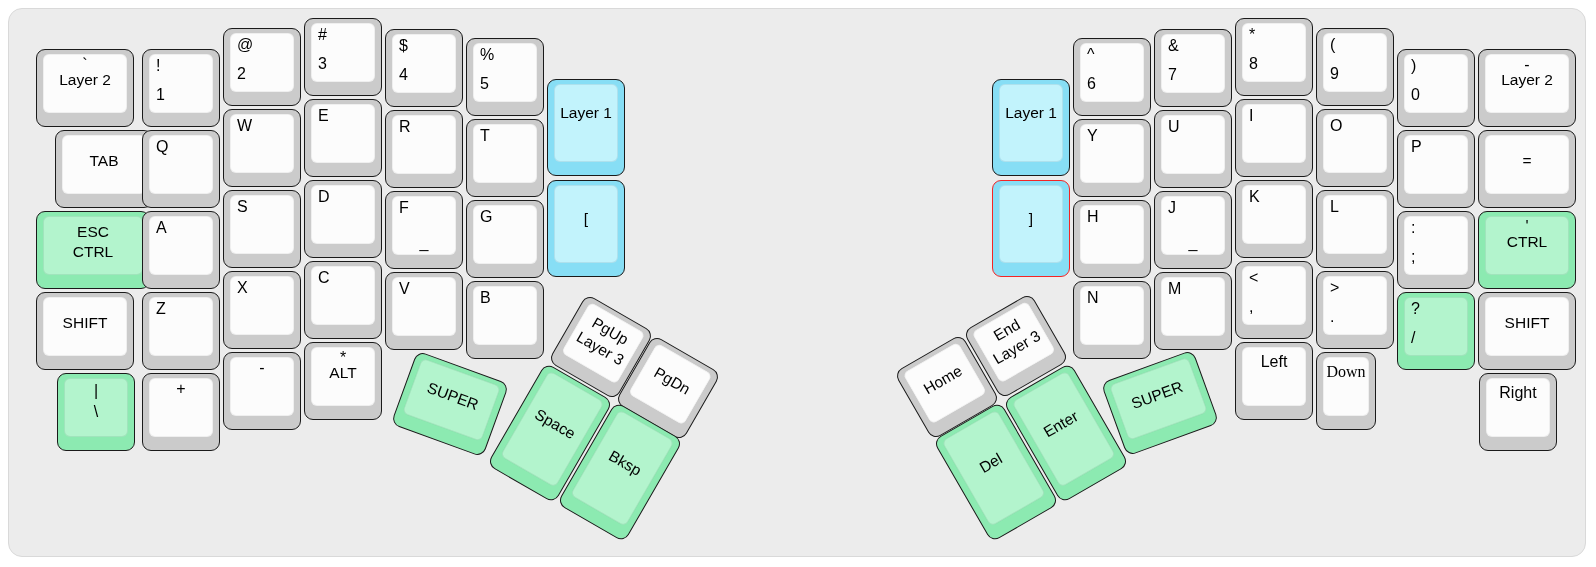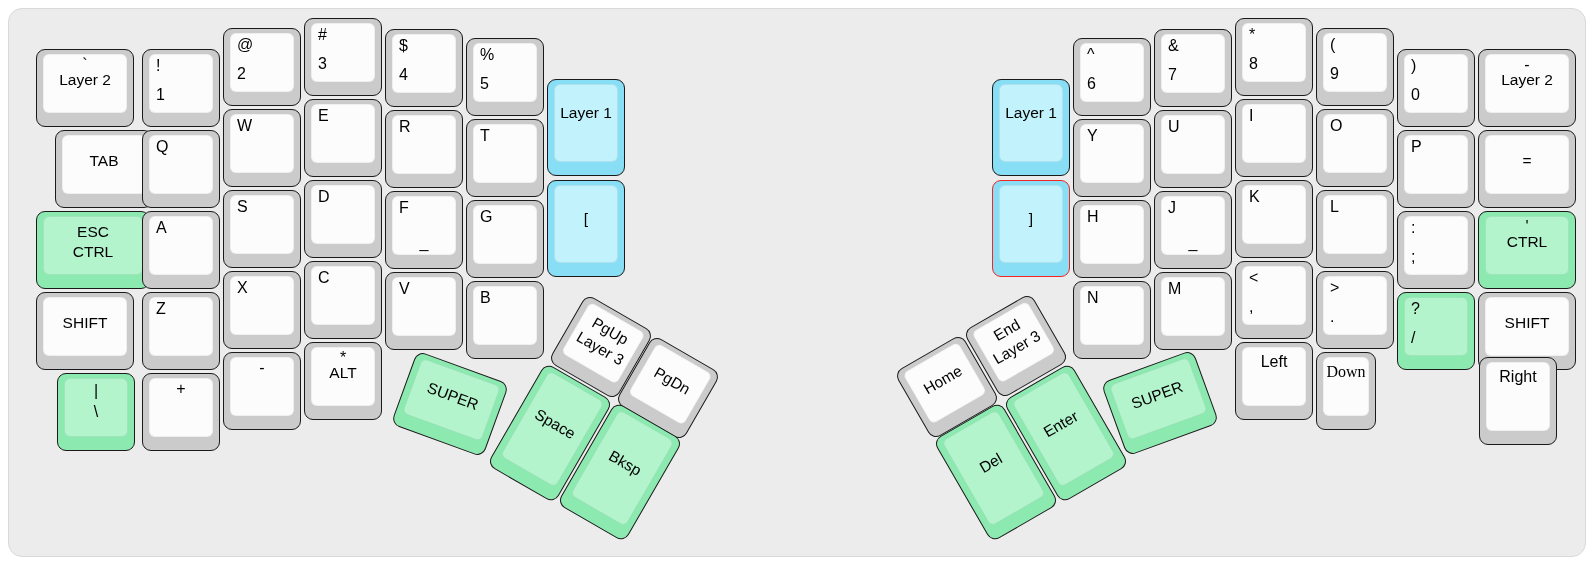--- a/index.html
+++ b/index.html
@@ -385,21 +385,21 @@
       <div class="cap">
         <span class="leg leg-tc">'</span>
         <span class="leg leg-c">CTRL</span>
       </div>
     </div>
     <div class="key gray" style="left: 1478px; top: 292px; width: 98px; height: 78px;">
       <div class="cap">
         <span class="leg leg-c">SHIFT</span>
       </div>
     </div>
-    <div class="key gray" style="left: 1479px; top: 357px; width: 78px; height: 88px;">
+    <div class="key gray" style="left: 1479px; top: 373px; width: 78px; height: 78px;">
       <div class="cap">
         <span class="leg leg-tcc">Right</span>
       </div>
     </div>
     <div class="key gray" style="left: 908px; top: 348px; width: 78px; height: 78px; transform: rotate(-30deg);">
       <div class="cap">
         <span class="leg leg-c">Home</span>
       </div>
     </div>
     <div class="key gray" style="left: 977px; top: 307px; width: 78px; height: 78px; transform: rotate(-30deg);">

